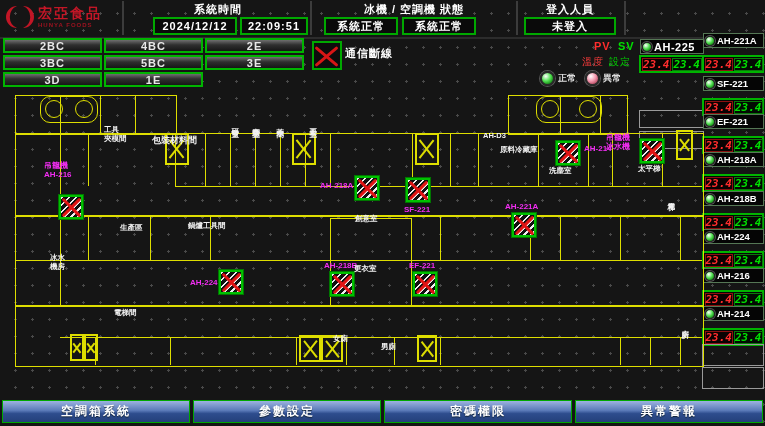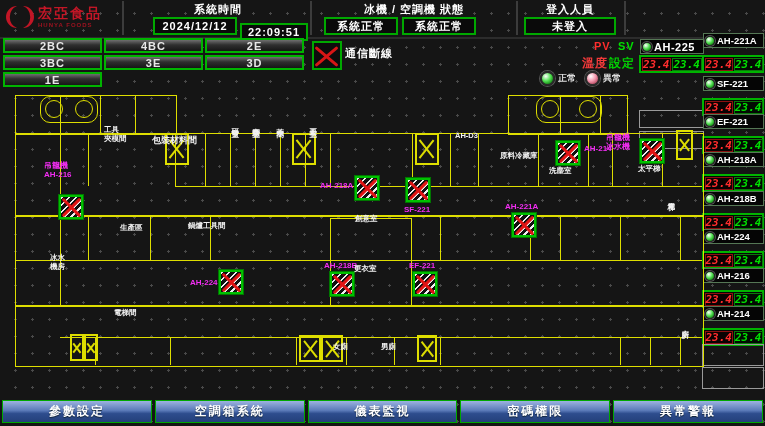--- a/index.html
+++ b/index.html
@@ -35,21 +35,21 @@
   .commbox{position:absolute;left:312px;top:41px;width:26px;height:25px;border:2px solid #00a800;background:#0d0d0d;}
   .commlabel{position:absolute;left:345px;top:46px;color:#fff;font-weight:bold;font-size:11px;letter-spacing:1px;}
   .xa,.xb{position:absolute;left:-6%;top:46%;width:112%;height:3px;background:#d81616;border-radius:2px;}
   .xa{transform:rotate(40deg);} .xb{transform:rotate(-40deg);}
   .led{width:11px;height:11px;border-radius:50%;border:2px solid #2a2a2a;box-shadow:0 0 0 1px #555;}
   .led.g{background:radial-gradient(circle at 35% 30%,#ffffff,#53e053 45%,#0a7a0a 85%);}
   .led.p{background:radial-gradient(circle at 35% 30%,#ffffff,#f49ab0 45%,#b04058 85%);}
   .legend-item{position:absolute;display:flex;align-items:center;gap:3px;color:#ddd;font-size:9px;font-weight:bold;}
   
   .pvsv{position:absolute;top:40px;font-weight:bold;font-size:11px;letter-spacing:1px;}
-  .setrow{position:absolute;top:55px;font-weight:bold;font-size:12px;letter-spacing:1px;}
+  .setrow{position:absolute;top:55px;font-weight:normal;font-size:10px;letter-spacing:1px;}
   .uname{position:absolute;height:13px;background:#050505;border:1px solid #557755;
     display:flex;align-items:center;gap:2px;padding-left:1px;}
   .uname .led{width:8px;height:8px;border-width:1px;}
   .uname span.nm{color:#fff;font-weight:bold;font-size:11px;letter-spacing:0.5px;}
   .uvals{position:absolute;height:14px;border:2px solid #00b400;background:#050505;display:flex;}
   .uvals .cell{flex:1;display:flex;align-items:center;justify-content:center;
     font-family:"DejaVu Sans Mono",monospace;font-weight:bold;font-style:italic;font-size:11px;letter-spacing:0;}
   .uvals .pv{color:#ff2d2d;border:1px solid #8c1010;margin:0.5px;background:#0a0202;}
   .uvals .sv{color:#00e000;border:1px solid #0a7a0a;margin:0.5px;background:#020a02;}
   .emptyslot{position:absolute;border:1px solid #9a9a9a;background:transparent;}
@@ -91,36 +91,37 @@
         <div class="en">HUNYA FOODS</div>
       </div>
     </div>
     <div class="vsep" style="left:122px"></div>
     <div class="vsep" style="left:310px"></div>
     <div class="vsep" style="left:516px"></div>
     <div class="vsep" style="left:624px"></div>
 
     <div class="bar-title" style="left:130px;width:176px">系統時間</div>
     <div class="gbox" style="left:153px;top:17px;width:80px;height:14px">2024/12/12</div>
-    <div class="gbox" style="left:240px;top:23px;width:64px;height:14px">22:09:51</div>
+    <div class="gbox" style="left:240px;top:17px;width:64px;height:14px">22:09:51</div>
 
     <div class="bar-title" style="left:316px;width:196px">冰機 / 空調機 狀態</div>
     <div class="gbox" style="left:324px;top:17px;width:70px;height:14px">系統正常</div>
     <div class="gbox" style="left:402px;top:17px;width:70px;height:14px">系統正常</div>
 
     <div class="bar-title" style="left:520px;width:100px">登入人員</div>
     <div class="gbox" style="left:524px;top:17px;width:88px;height:14px">未登入</div>
 
   </div>
 
   <div class="floorgrid">
       <div class="floorbtn">2BC</div>
       <div class="floorbtn">4BC</div>
       <div class="floorbtn">2E</div>
       <div class="floorbtn">3BC</div>
+      <div class="floorbtn">5BC</div>
       <div class="floorbtn">3E</div>
       <div class="floorbtn">3D</div>
       <div class="floorbtn">1E</div>
     </div>
 
   <div class="commbox">
       <div class="xa"></div>
       <div class="xb"></div>
     </div>
   <div class="commlabel">通信斷線</div>
@@ -376,38 +377,37 @@
       </div>
       <div class="devlabel" style="left: 606px; top: 46px;">吊籠機
 冰水機</div>
       <div class="rlabel" style="left: 104px; top: 38px;">工具
 夾模間</div>
       <div class="rlabel" style="left: 152px; top: 47px; font-size: 9px;">包裝材料間</div>
       <div class="rlabel vert" style="left: 230px; top: 34px;">研發室</div>
       <div class="rlabel vert" style="left: 251px; top: 34px;">實驗室</div>
       <div class="rlabel vert" style="left: 275px; top: 34px;">茶水間</div>
       <div class="rlabel vert" style="left: 308px; top: 34px;">更衣室</div>
-      <div class="rlabel" style="left: 455px; top: 44px;">AH-D3</div>
-      <div class="rlabel" style="left: 500px; top: 64px; text-align: right;">原料冷藏庫</div>
+      <div class="rlabel" style="left: 483px; top: 44px;">AH-D3</div>
+      <div class="rlabel" style="left: 500px; top: 58px; text-align: right;">原料冷藏庫</div>
       <div class="rlabel" style="left: 549px; top: 79px;">洗塵室</div>
       <div class="rlabel" style="left: 638px; top: 77px;">太平梯</div>
       <div class="rlabel" style="left: 355px; top: 127px;">創意室</div>
       <div class="rlabel" style="left: 354px; top: 177px;">更衣室</div>
-      <div class="rlabel" style="left: 333px; top: 255px;">女廁</div>
+      <div class="rlabel" style="left: 333px; top: 247px;">女廁</div>
       <div class="rlabel" style="left: 381px; top: 255px;">男廁</div>
       <div class="rlabel" style="left: 50px; top: 166px;">冰水
 機房</div>
       <div class="rlabel" style="left: 114px; top: 221px;">電梯間</div>
       <div class="rlabel vert" style="left: 666px; top: 108px;">電梯</div>
       <div class="rlabel vert" style="left: 680px; top: 236px;">廁所</div>
       <div class="rlabel" style="left: 120px; top: 136px;">生產區</div>
       <div class="rlabel" style="left: 188px; top: 134px;">鍋爐工具間</div>
     </div>
 
   <div class="footer">
+      <div class="fbtn">空調箱系統</div>
       <div class="fbtn">參數設定</div>
-      <div class="fbtn">空調箱系統</div>
-      <div class="fbtn">儀表監視</div>
       <div class="fbtn">密碼權限</div>
       <div class="fbtn">異常警報</div>
     </div>
 
 </div>
 
 </body></html>

